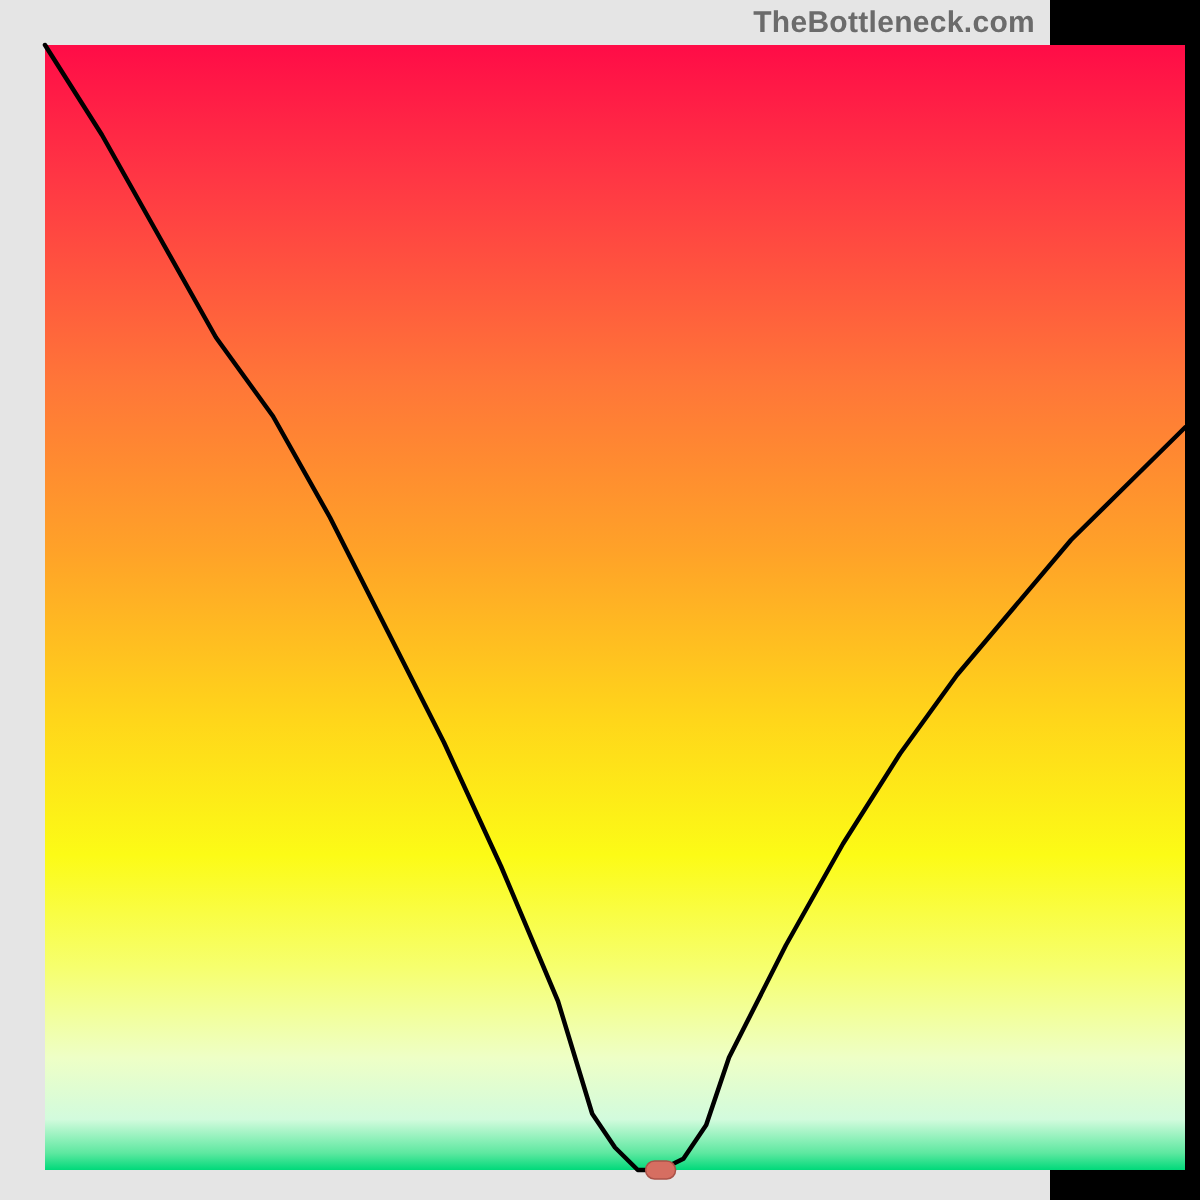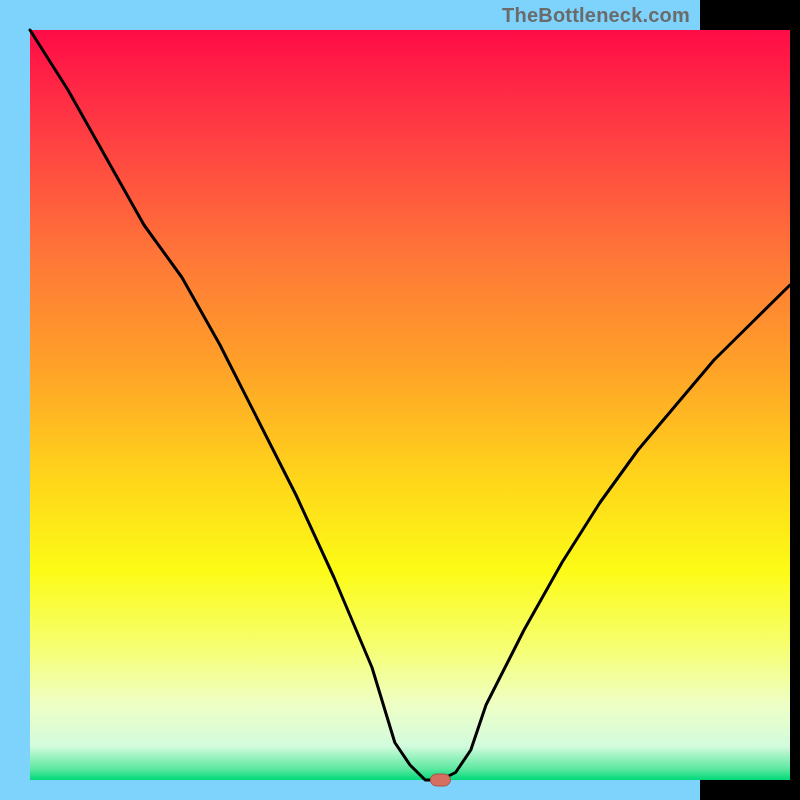--- a/index.html
+++ b/index.html
@@ -7,21 +7,21 @@
     padding: 0;
     width: 800px;
     height: 800px;
     background: #000;
     overflow: hidden;
   }
   .container {
     position: relative;
     width: 700px;
     height: 800px;
-    background: #7dd3fc;
+    background: #e5e5e5;
   }
   .watermark {
     position: absolute;
     top: 4px;
     right: 10px;
     font-family: Arial, Helvetica, sans-serif;
     font-size: 20px;
     font-weight: 600;
     color: #6b6b6b;
     letter-spacing: 0.2px;

